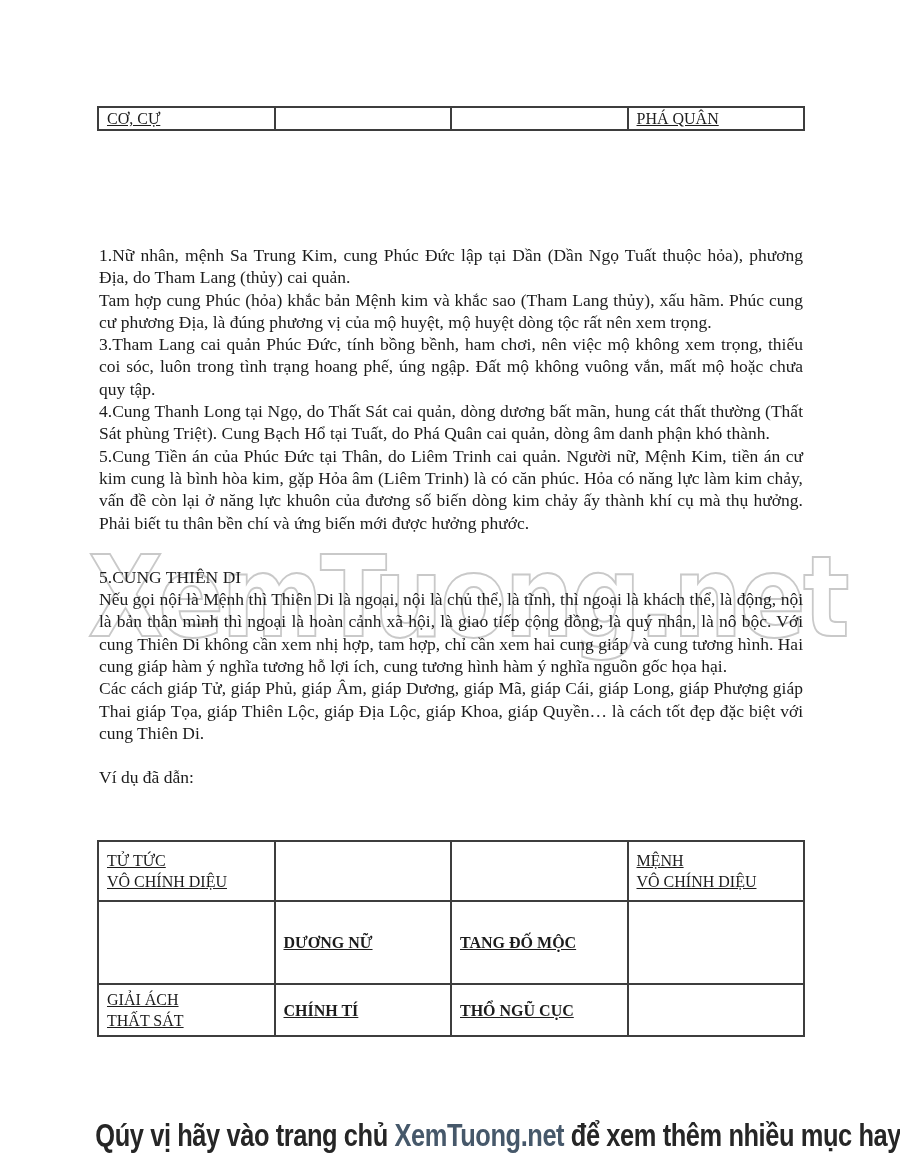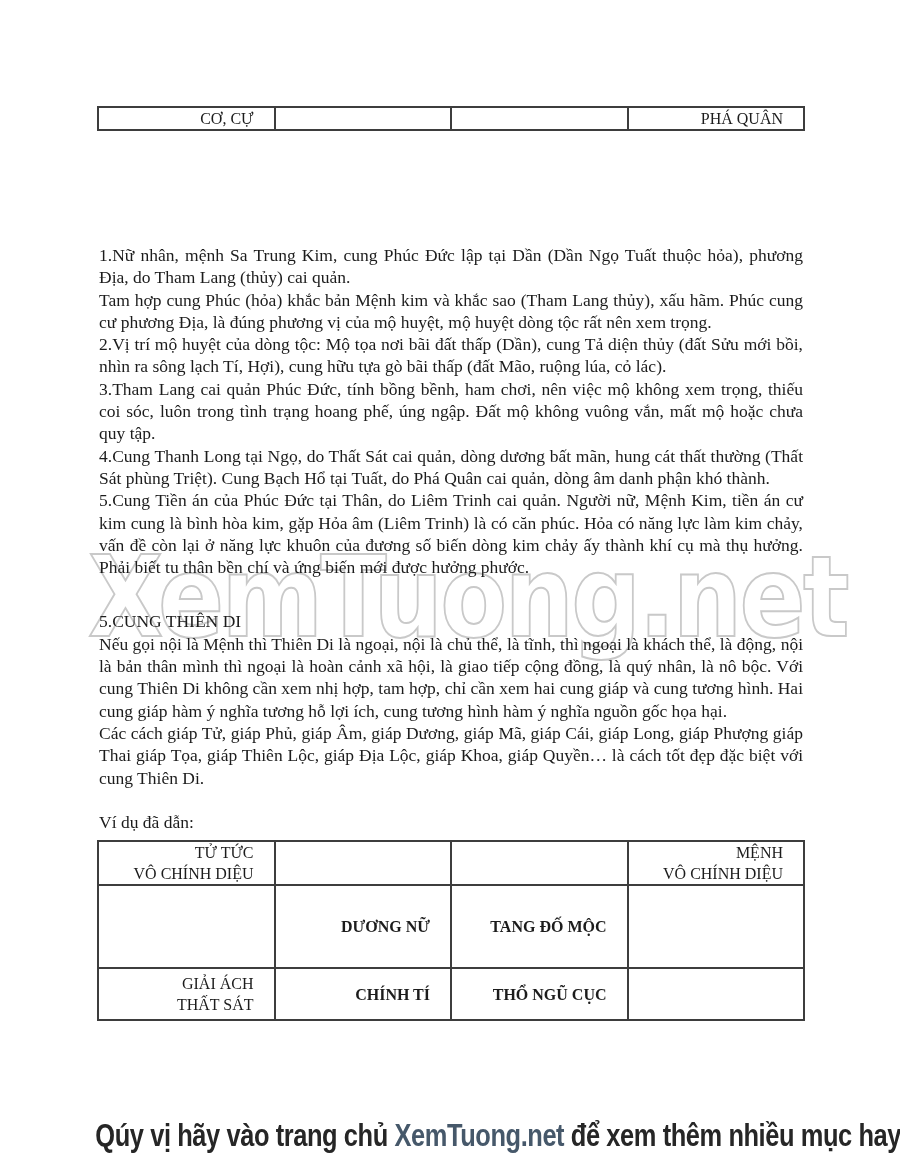--- a/index.html
+++ b/index.html
@@ -16,26 +16,27 @@
   
   table.grid {
     position: absolute;
     border-collapse: collapse;
     table-layout: fixed;
     width: 708px;
     left: 97px;
   }
   table.grid td {
     border: 2px solid #3d3d3d;
-    text-align: right;
+    text-align: left;
     vertical-align: middle;
     font-size: 16px;
     line-height: 21px;
-    padding: 0 20px;
+    padding: 0 8px;
     color: #1c1c1c;
+    text-decoration: underline;
   }
   .table-top { top: 106px; }
   .table-bottom { top: 840px; }
   td.bold-cell { font-weight: bold; font-size: 16.5px; }
 
   
   .content {
     position: absolute;
     left: 99px;
     top: 244px;
@@ -103,33 +104,32 @@
       <td>PHÁ QUÂN</td>
     </tr>
   </tbody>
     </table>
 
   <div class="watermark">XemTuong.net</div>
 
   <div class="content">
     <p>1.Nữ nhân, mệnh Sa Trung Kim, cung Phúc Đức lập tại Dần (Dần Ngọ Tuất thuộc hỏa), phương Địa, do Tham Lang (thủy) cai quản.</p>
     <p>Tam hợp cung Phúc (hỏa) khắc bản Mệnh kim và khắc sao (Tham Lang thủy), xấu hãm. Phúc cung cư phương Địa, là đúng phương vị của mộ huyệt, mộ huyệt dòng tộc rất nên xem trọng.</p>
-    <p>2.Vị trí mộ huyệt của dòng tộc: Mộ tọa nơi bãi đất thấp (Dần), cung Tả diện thủy (đất Sửu mới bồi, nhìn ra sông lạch Tí, Hợi), cung hữu tựa gò bãi thấp (đất Mão, ruộng lúa, cỏ lác).</p>
     <p>3.Tham Lang cai quản Phúc Đức, tính bồng bềnh, ham chơi, nên việc mộ không xem trọng, thiếu coi sóc, luôn trong tình trạng hoang phế, úng ngập. Đất mộ không vuông vắn, mất mộ hoặc chưa quy tập.</p>
     <p>4.Cung Thanh Long tại Ngọ, do Thất Sát cai quản, dòng dương bất mãn, hung cát thất thường (Thất Sát phùng Triệt). Cung Bạch Hổ tại Tuất, do Phá Quân cai quản, dòng âm danh phận khó thành.</p>
     <p>5.Cung Tiền án của Phúc Đức tại Thân, do Liêm Trinh cai quản. Người nữ, Mệnh Kim, tiền án cư kim cung là bình hòa kim, gặp Hỏa âm (Liêm Trinh) là có căn phúc. Hỏa có năng lực làm kim chảy, vấn đề còn lại ở năng lực khuôn của đương số biến dòng kim chảy ấy thành khí cụ mà thụ hưởng. Phải biết tu thân bền chí và ứng biến mới được hưởng phước.</p>
     <p class="section-heading">5.CUNG THIÊN DI</p>
     <p>Nếu gọi nội là Mệnh thì Thiên Di là ngoại, nội là chủ thể, là tĩnh, thì ngoại là khách thể, là động, nội là bản thân mình thì ngoại là hoàn cảnh xã hội, là giao tiếp cộng đồng, là quý nhân, là nô bộc. Với cung Thiên Di không cần xem nhị hợp, tam hợp, chỉ cần xem hai cung giáp và cung tương hình. Hai cung giáp hàm ý nghĩa tương hỗ lợi ích, cung tương hình hàm ý nghĩa nguồn gốc họa hại.</p>
     <p>Các cách giáp Tử, giáp Phủ, giáp Âm, giáp Dương, giáp Mã, giáp Cái, giáp Long, giáp Phượng giáp Thai giáp Tọa, giáp Thiên Lộc, giáp Địa Lộc, giáp Khoa, giáp Quyền… là cách tốt đẹp đặc biệt với cung Thiên Di.</p>
     <p class="example-label">Ví dụ đã dẫn:</p>
   </div>
 
   <table class="grid table-bottom">
     <tbody>
-        <tr style="height:44px;margin-left:29px;">
+        <tr style="height:60px;margin-left:29px;">
       <td>
         <div>TỬ TỨC</div>
         <div>VÔ CHÍNH DIỆU</div>
       </td>
       <td></td>
       <td></td>
       <td>
         <div>MỆNH</div>
         <div>VÔ CHÍNH DIỆU</div>
       </td>

